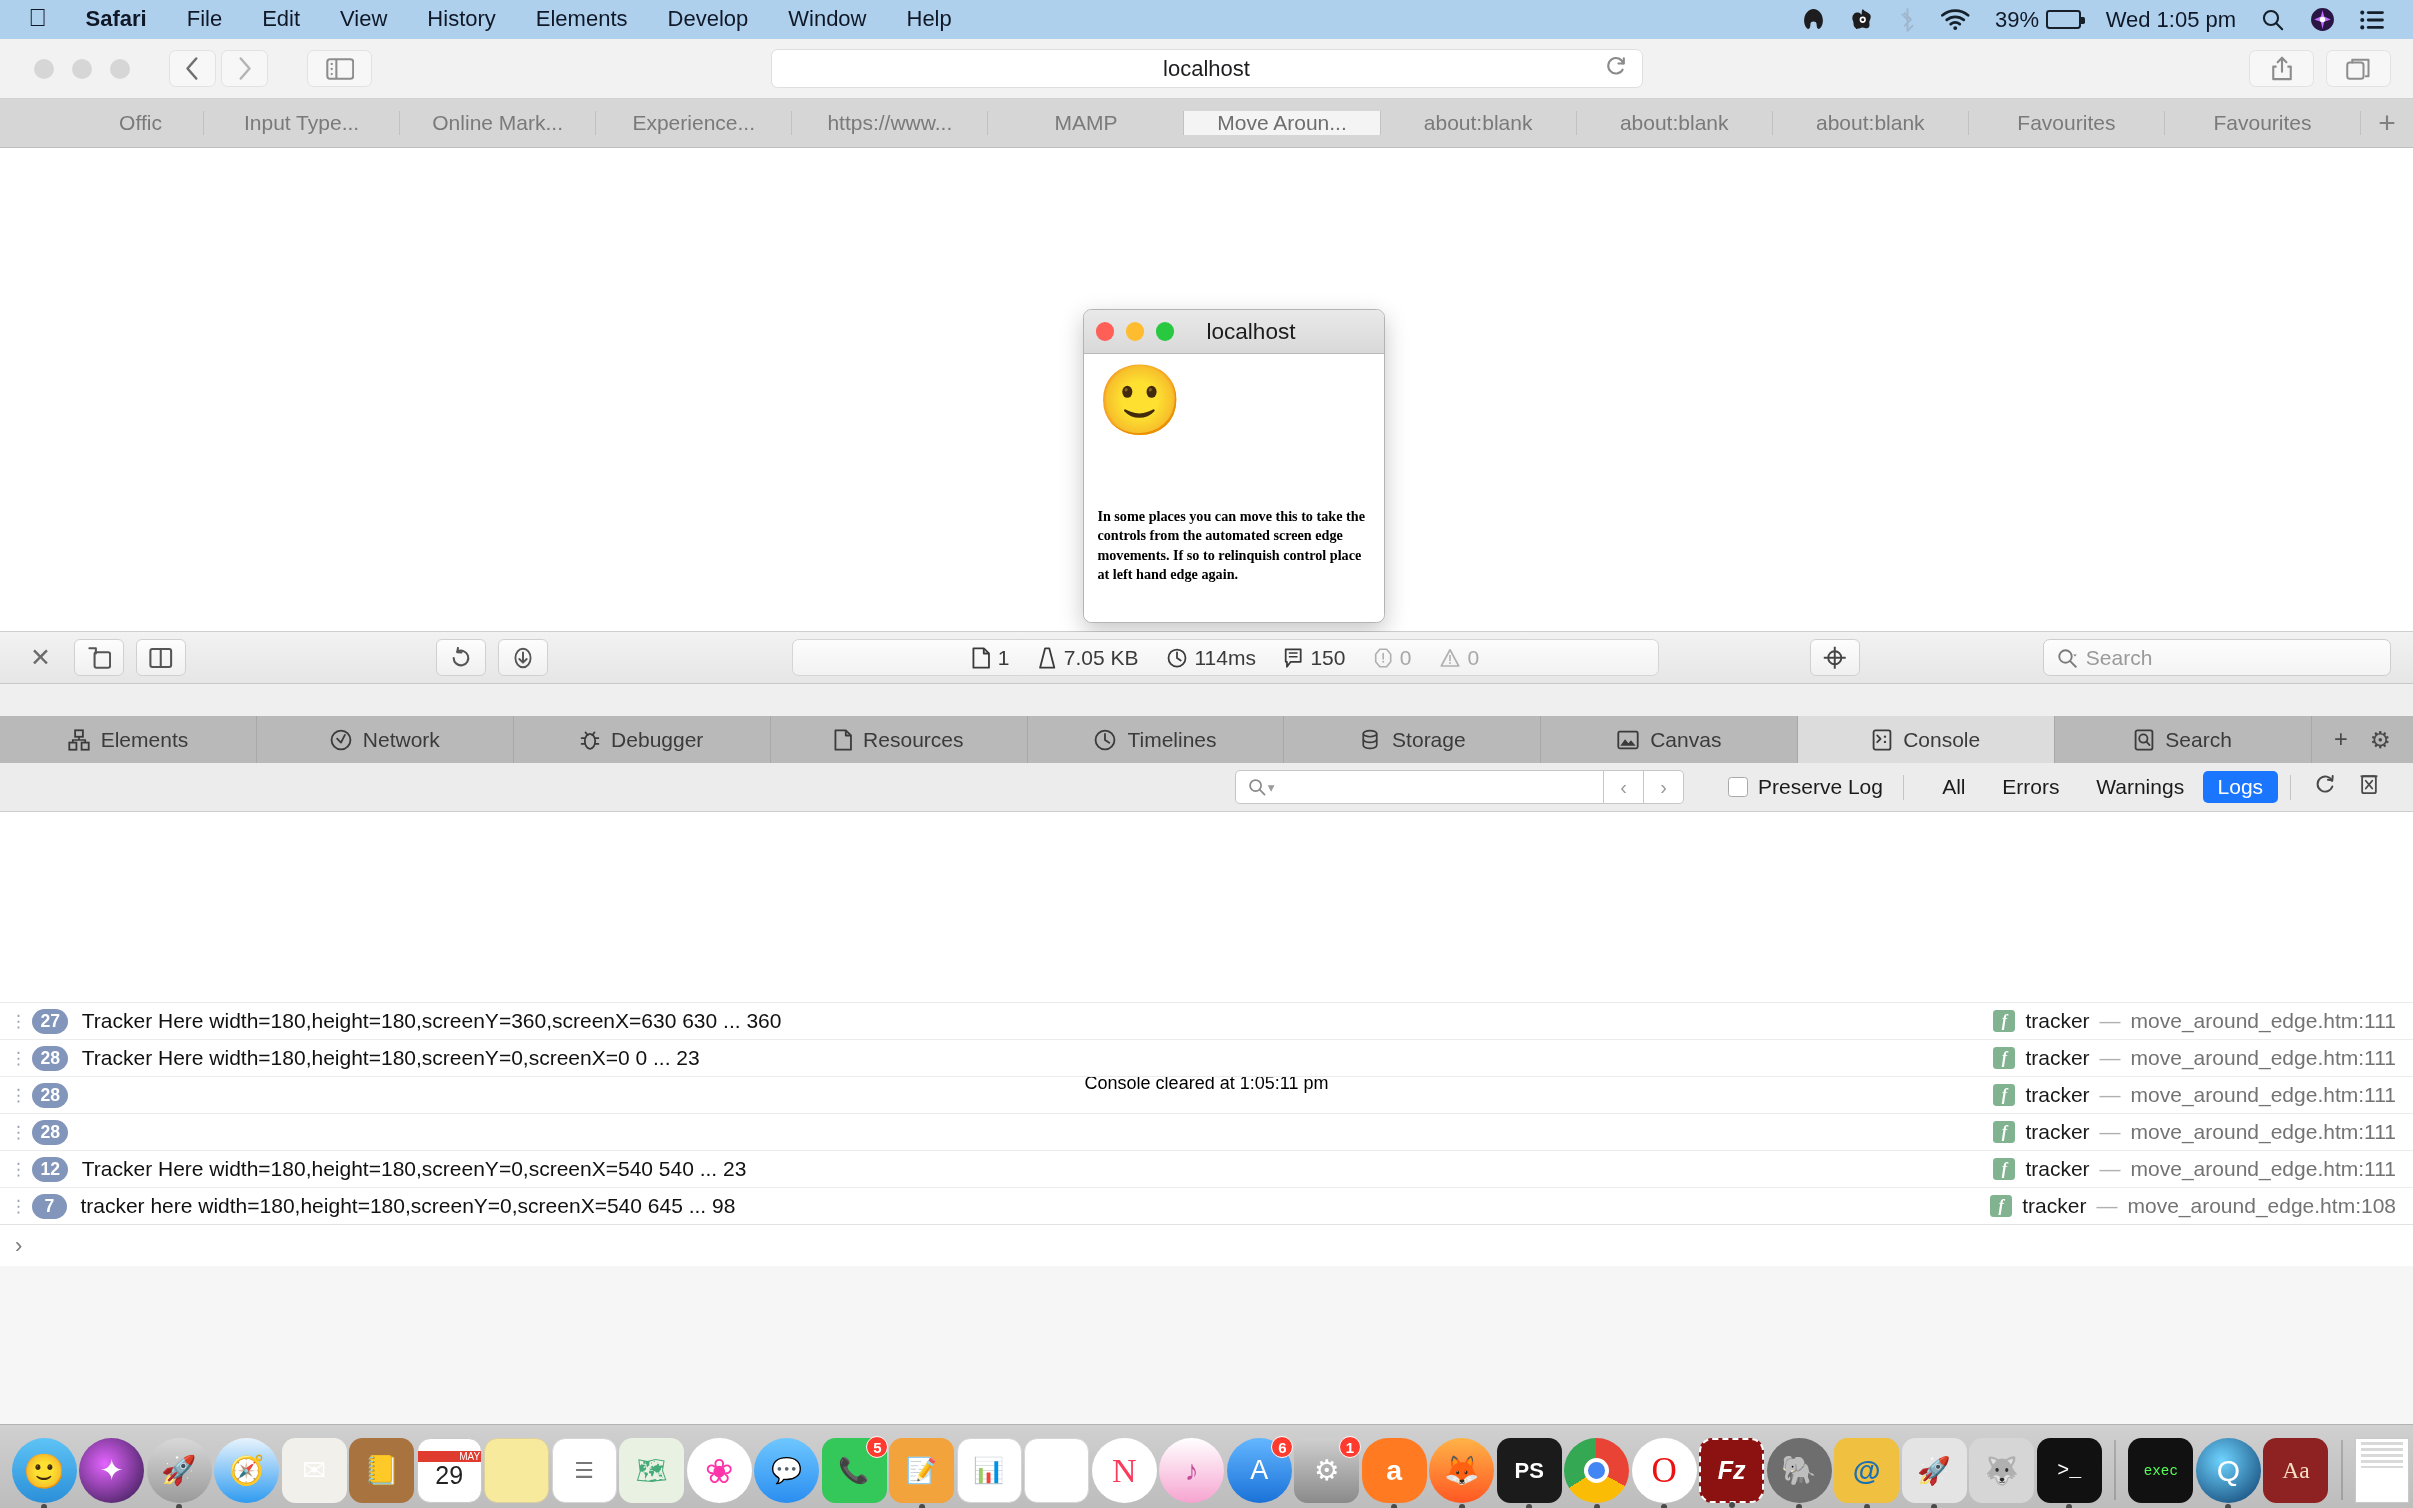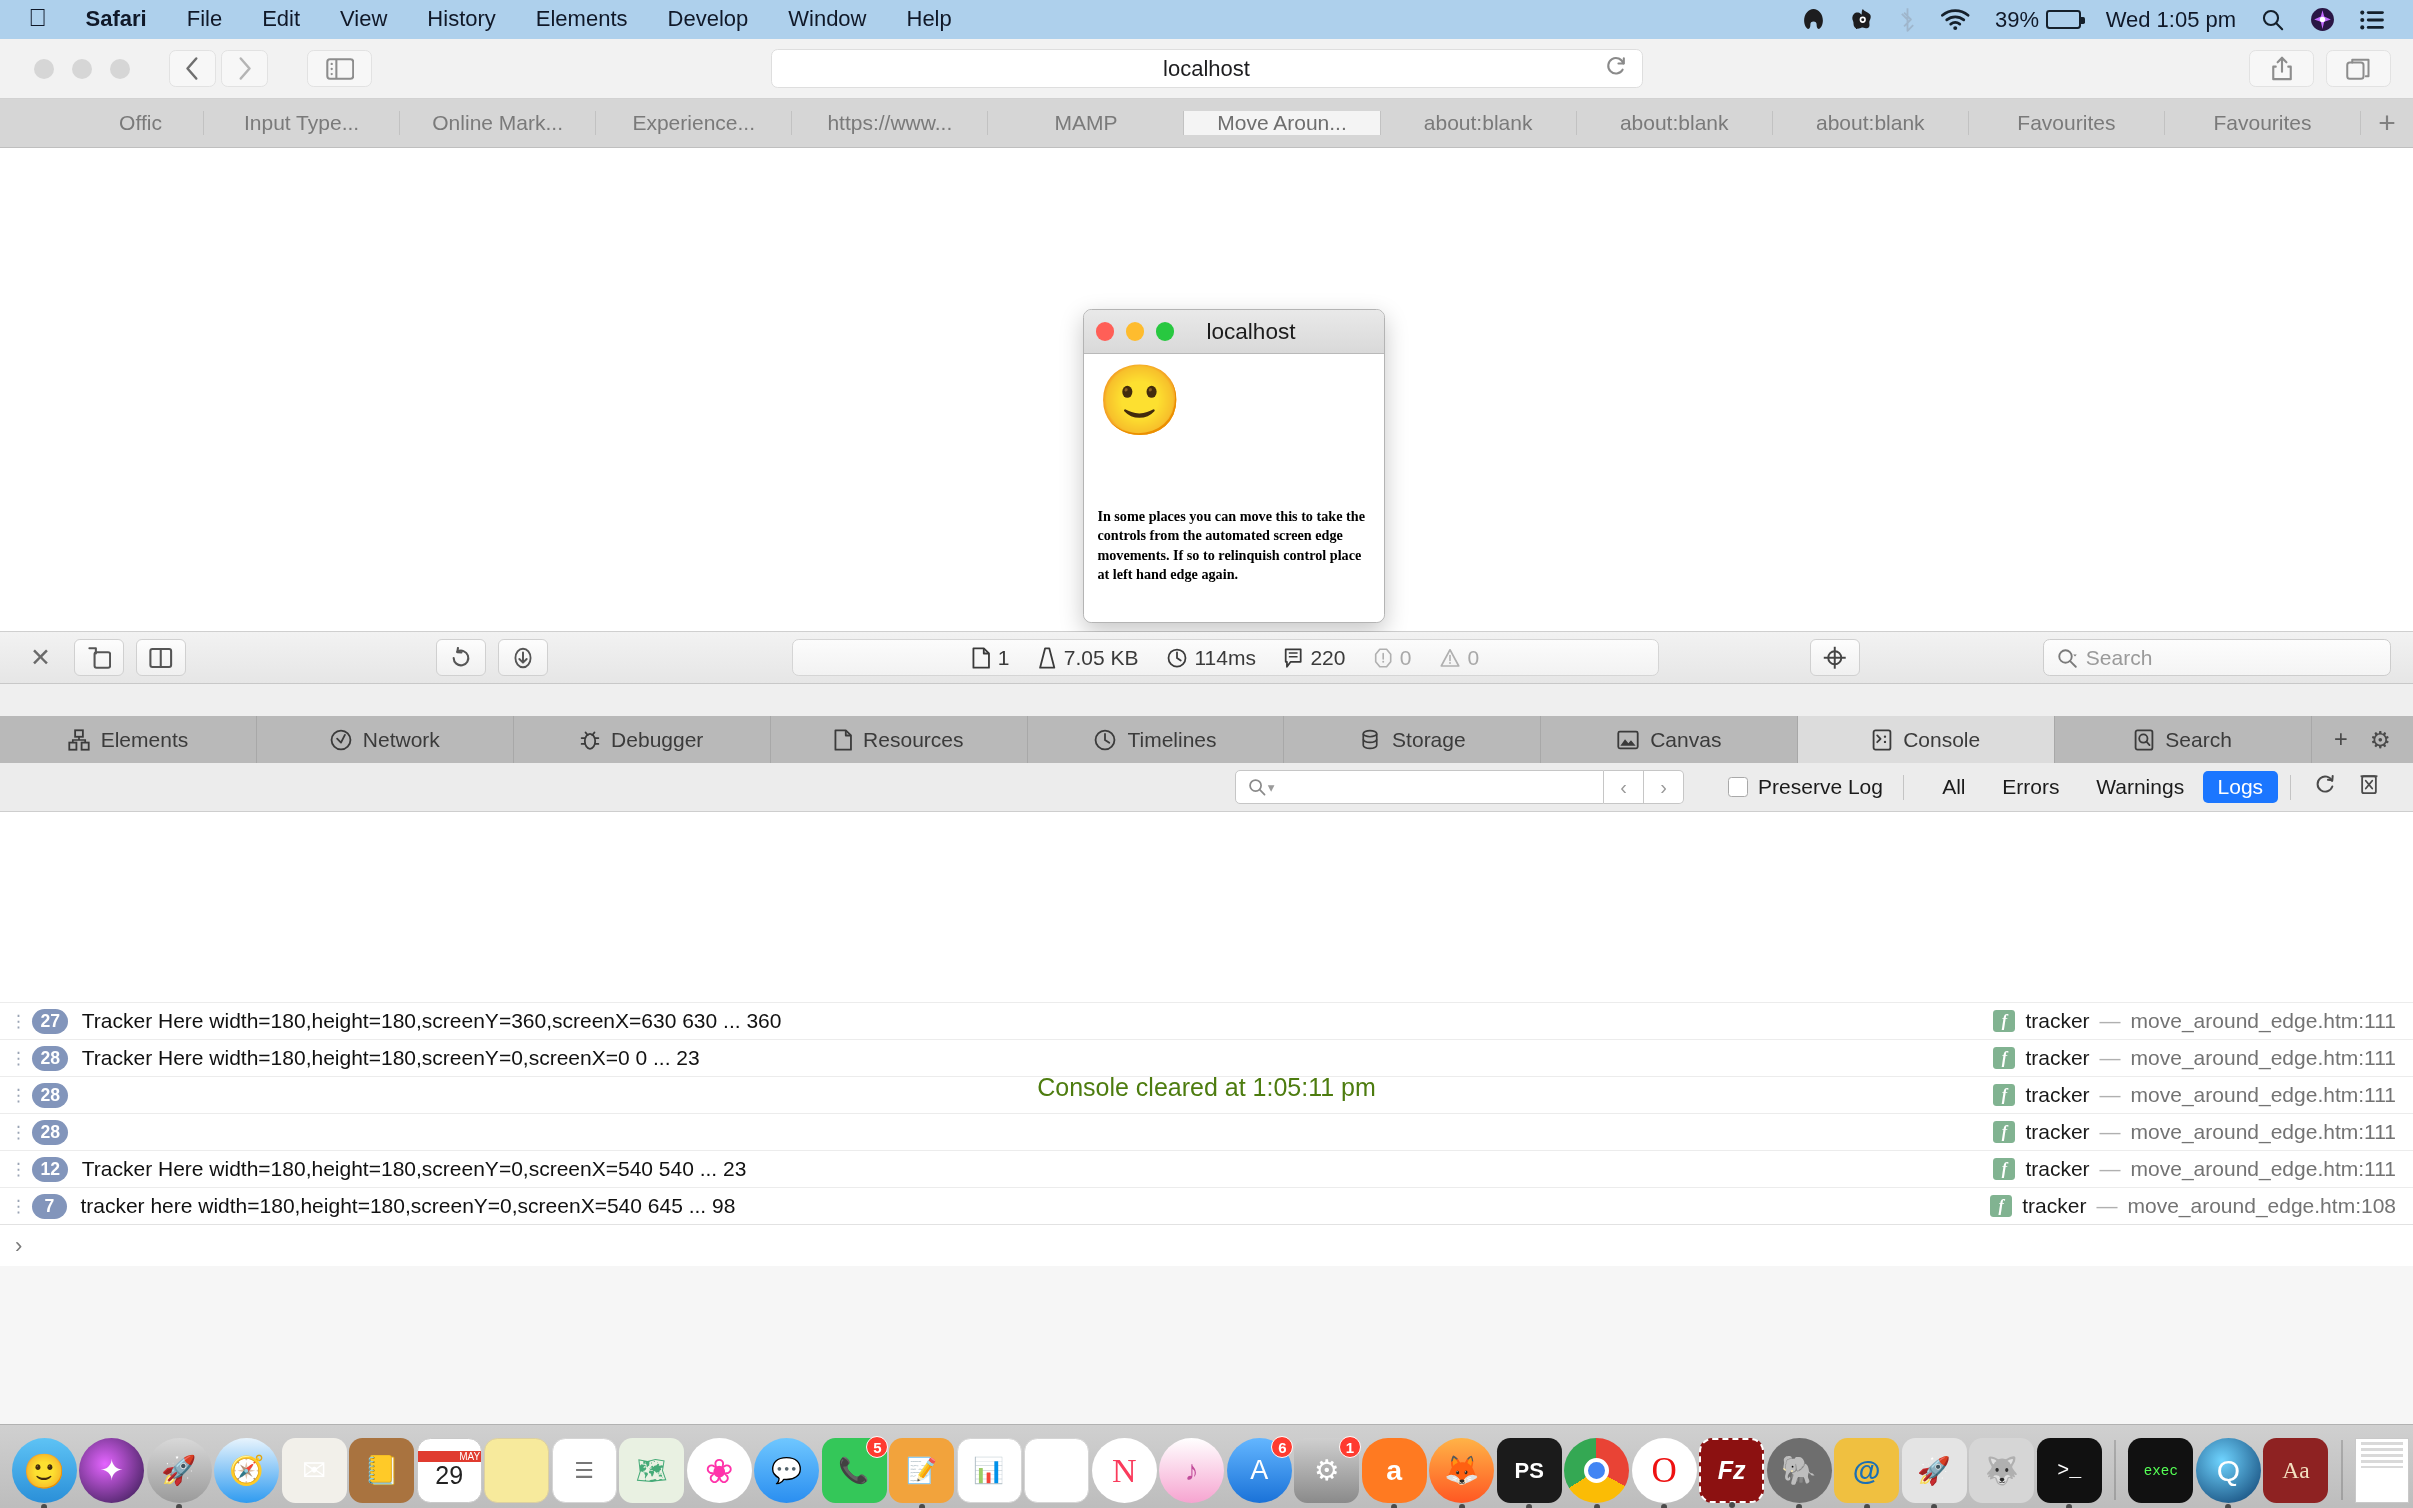--- a/index.html
+++ b/index.html
@@ -218,21 +218,21 @@
   .cf-opt.sel {
     background: #1b76ff; color: #fff; border-radius: 5px;
     padding: 4.2px 15px; font-weight: 500;
   }
   .cf-ic { font-size: 22.6px; color: #4a4a4a; padding: 0 11.7px; }
 
   
   .con-body { background: #ffffff; height: 454px; position: relative; }
   .con-cleared {
     position: absolute; left: 0; right: 0; top: 261px; text-align: center;
-    font-size: 25px; color: #4d7c0f;
+    font-size: 18px; color: #000000;
   }
   .log-list { position: absolute; left: 0; right: 0; bottom: 42px; }
   .log-row {
     display: flex; align-items: center; height: 37px;
     border-top: 0.8px solid #ececec; padding: 0 17px 0 10px;
     font-size: 21px; color: #111;
   }
   .log-grp-ic { color: #9aa4b4; font-size: 17px; width: 22px; }
   .log-count {
     min-width: 35px; height: 25px; padding: 0 8.4px; border-radius: 12.6px;
@@ -509,21 +509,21 @@
                 <path d="M8 3.4V8l3 2" stroke="#3a3a3a" stroke-width="1.4" fill="none" stroke-linecap="round"></path>
               </svg>
             <span>114ms</span>
           </span>
           <span class="stat">
             <svg width="18.4" height="20" viewBox="0 0 14 16">
                 <path d="M1 1h12v10H5l-3 4v-4H1z" stroke="#3a3a3a" stroke-width="1.4" fill="none" stroke-linejoin="round"></path>
                 <line x1="3.5" y1="4" x2="10.5" y2="4" stroke="#3a3a3a" stroke-width="1.2"></line>
                 <line x1="3.5" y1="7" x2="10.5" y2="7" stroke="#3a3a3a" stroke-width="1.2"></line>
               </svg>
-            <span>220</span>
+            <span>150</span>
           </span>
           <span class="stat dim">
             <svg width="18.4" height="20" viewBox="0 0 14 16">
                 <path d="M4.3 1h5.4L13 5v6l-3.3 4H4.3L1 11V5z" stroke="#b0b0b0" stroke-width="1.3" fill="none" stroke-linejoin="round"></path>
                 <path d="M7 4.5v4.2" stroke="#b0b0b0" stroke-width="1.3" stroke-linecap="round"></path>
                 <circle cx="7" cy="11" r="0.8" fill="#b0b0b0"></circle>
               </svg>
             <span>0</span>
           </span>
           <span class="stat dim">

